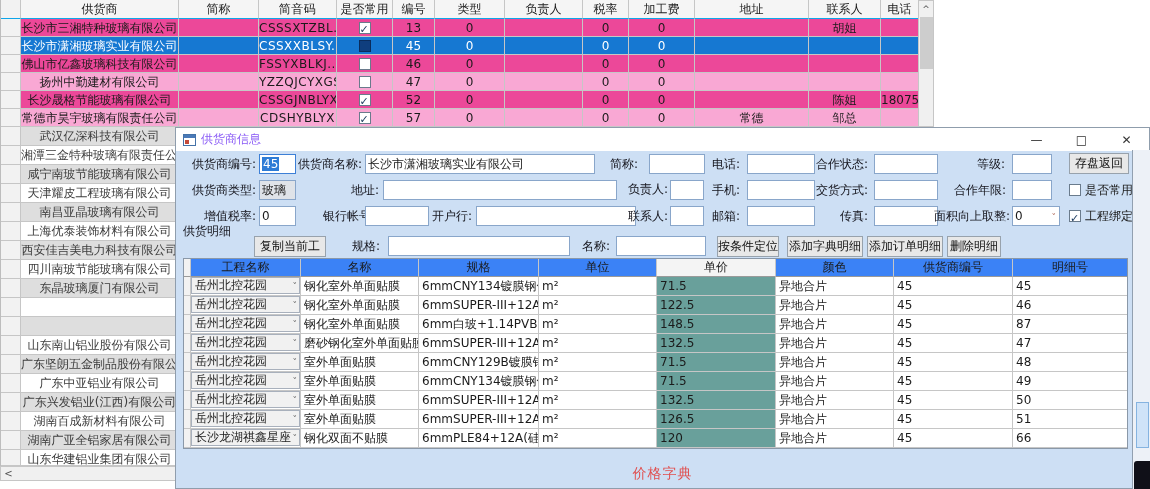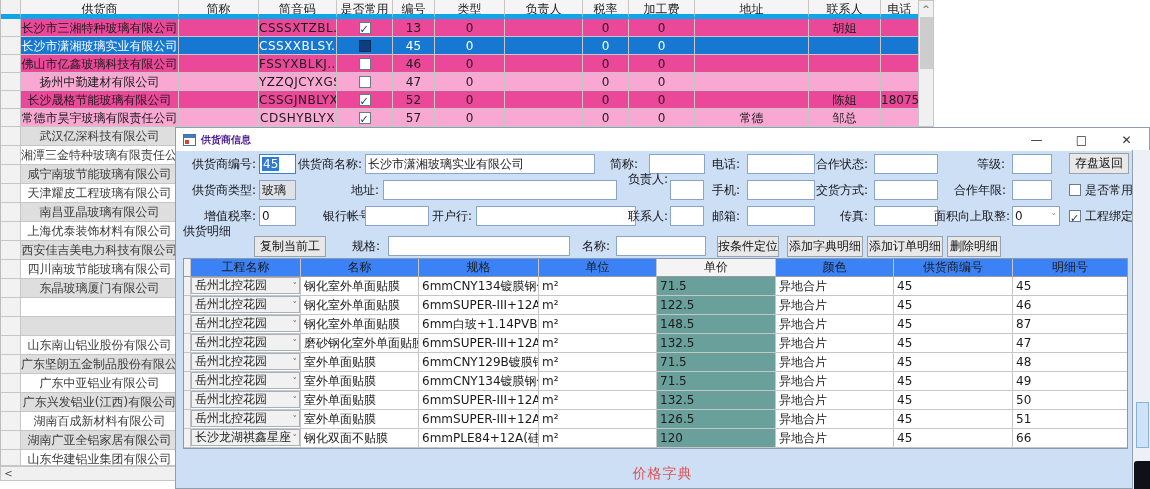--- a/index.html
+++ b/index.html
@@ -11,21 +11,21 @@
     -webkit-font-smoothing:antialiased;
   }
   
   #bgTable{position:absolute;left:0;top:0;width:918px;border-left:1px solid #bdbdbd;}
   .bgr{display:flex;height:18px;line-height:18px;background:#f9a8d4;}
   .bgr.h{height:19px;line-height:19px;background:#f5f5f5;font-weight:normal;}
   .bgr.g{background:#ec4899;}
   .bgr.on{background:#1678d2;color:#fff;}
   .bgc{box-sizing:border-box;border-right:1px solid #c6c6c6;border-bottom:1px solid #c6c6c6;
        text-align:center;overflow:hidden;white-space:nowrap;}
-  .bgr.h .bgc{border-bottom:5px solid #0ea5e9;}
+  .bgr.h .bgc{border-bottom:1px solid #0ea5e9;}
   .w-rh{width:20px;background:#f2f2f2;}
   .bgr.on .w-rh{background:#f2f2f2;}
   .w-sup{width:158px;} .w-abbr{width:80px;} .w-code{width:78px;letter-spacing:.5px;}
   .w-com{width:56px;} .w-id{width:42px;} .w-typ{width:70px;} .w-mgr{width:78px;}
   .w-tax{width:46px;} .w-fee{width:66px;} .w-adr{width:114px;} .w-ctt{width:72px;} .w-tel{width:38px;}
   
   .cb{width:12px;height:12px;box-sizing:border-box;border:1px solid #6a7b8c;background:#fff;
       display:inline-block;vertical-align:middle;position:relative;margin-top:-2px;}
   .cb.on::after{content:"✓";position:absolute;left:0;top:-2px;font-size:11px;font-weight:bold;color:#16365c;}
   .bgr.on .cb{background:#0f3e7e;border-color:#0a2c5c;}
@@ -46,21 +46,21 @@
            border:1px solid #c6c6c6;box-sizing:border-box;line-height:13px;}
   #hScroll .arr{display:inline-block;width:15px;text-align:center;font-size:10px;color:#505050;}
   
   #dialog{position:absolute;left:175px;top:127px;width:975px;height:362px;background:#fff;
           border:1px solid #8f9dac;box-sizing:border-box;}
   #titlebar{height:23px;display:flex;align-items:center;background:#ffffff;border-bottom:1px solid #e3e3e3;}
   .dicon{width:13px;height:12px;box-sizing:border-box;border:1px solid #4472a8;background:#fff;
          position:relative;display:inline-block;margin:0 5px 0 7px;}
   .dicon::before{content:"";position:absolute;left:0;top:0;right:0;height:3px;background:#4a7ab8;}
   .dicon::after{content:"";position:absolute;left:1px;bottom:1px;width:4px;height:4px;background:#c44a3a;}
-  #titlebar .t{font-size:10px;color:#4c1d95;flex:1;font-weight:bold;}
+  #titlebar .t{font-size:12px;color:#8b5cf6;flex:1;}
   .wbtn{width:45px;height:22px;text-align:center;line-height:22px;font-size:12px;color:#333;}
   #client{position:absolute;left:0;top:23px;right:0;bottom:0;background:#cddff4;}
   .lbl{position:absolute;height:20px;line-height:20px;text-align:right;color:#14141c;white-space:nowrap;}
   .inp{position:absolute;height:20px;line-height:18px;box-sizing:border-box;background:#fff;
        border:1px solid #89a6ca;padding:0 2px;overflow:hidden;white-space:nowrap;}
   .inp.ro{background:#dfe3e8;}
   .inp.focus{border-color:#3d7fd6;}
   .seltext{background:#2e7cd6;color:#fff;padding:0 1px;}
   .btn{position:absolute;height:21px;line-height:19px;box-sizing:border-box;text-align:center;
        background:#e8e8e8;border:1px solid #98a2ac;color:#111;}
@@ -314,21 +314,21 @@
     <span class="lbl" style="left:628px;top:3px;width:64px">合作状态:</span>
     <span class="inp" style="left:698px;top:3px;width:64px"></span>
     <span class="lbl" style="left:790px;top:3px;width:39px">等级:</span>
     <span class="inp" style="left:836px;top:3px;width:40px"></span>
     <span class="btn" style="left:893px;top:2px;width:60px">存盘返回</span>
 
     <span class="lbl" style="left:2px;top:29px;width:78px">供货商类型:</span>
     <span class="inp ro" style="left:83px;top:29px;width:37px">玻璃</span>
     <span class="lbl" style="left:167px;top:29px;width:36px">地址:</span>
     <span class="inp" style="left:207px;top:29px;width:234px"></span>
-    <span class="lbl" style="left:444px;top:18px;width:48px">负责人:</span>
+    <span class="lbl" style="left:444px;top:28px;width:48px">负责人:</span>
     <span class="inp" style="left:494px;top:29px;width:34px"></span>
     <span class="lbl" style="left:528px;top:29px;width:36px">手机:</span>
     <span class="inp" style="left:571px;top:29px;width:68px"></span>
     <span class="lbl" style="left:628px;top:29px;width:64px">交货方式:</span>
     <span class="inp" style="left:698px;top:29px;width:64px"></span>
     <span class="lbl" style="left:778px;top:29px;width:51px">合作年限:</span>
     <span class="inp" style="left:836px;top:29px;width:40px"></span>
     <span class="cbx" style="left:893px;top:29px"><span class="cb"></span><span>是否常用</span></span>
 
     <span class="lbl" style="left:2px;top:55px;width:78px">增值税率:</span>

